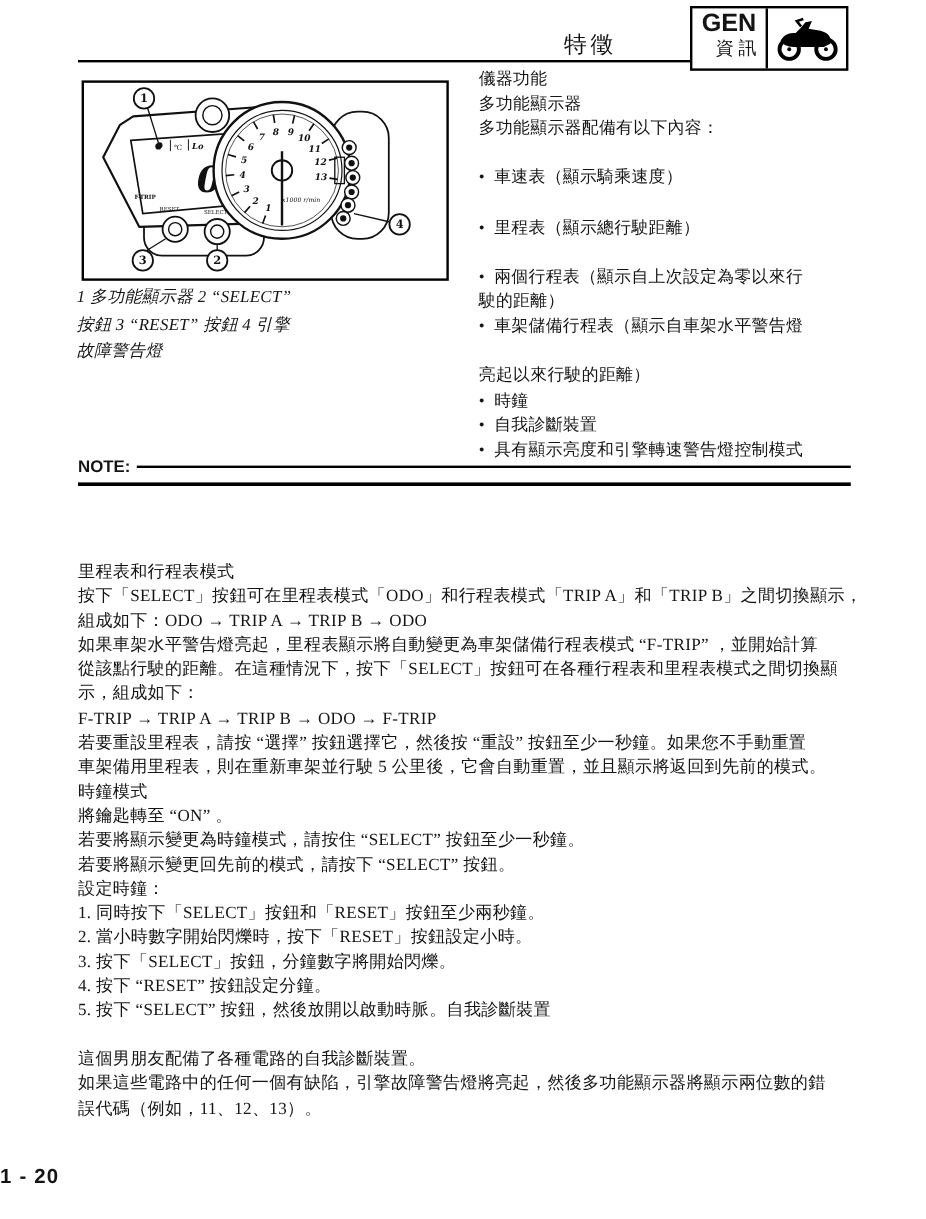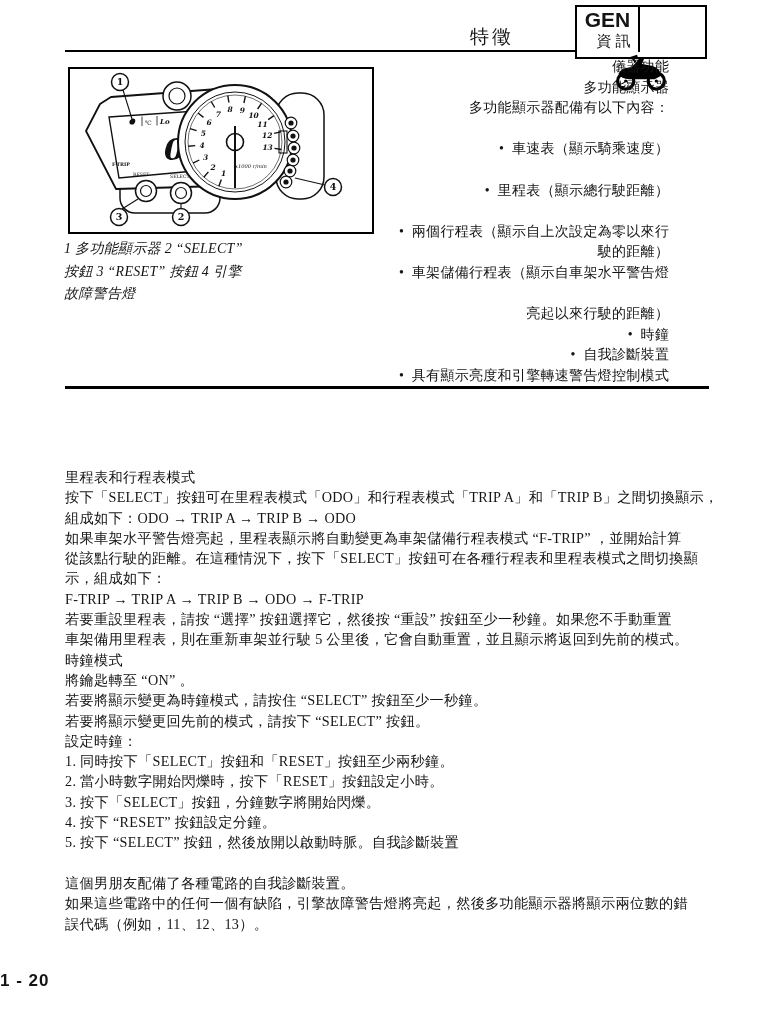--- a/index.html
+++ b/index.html
@@ -3,30 +3,30 @@
 <meta charset="utf-8">
 <style>
   html,body{margin:0;padding:0;background:#fff;}
   body{width:772px;height:1016px;position:relative;overflow:hidden;
        font-family:"Liberation Serif","DejaVu Serif",serif;color:#141414;}
   .abs{position:absolute;}
   .pre{white-space:pre;}
   
   .page-title{top:24px;left:430px;width:84px;text-align:right;font-size:19px;letter-spacing:3px;}
   .header-rule{top:50px;left:65px;width:510px;border-top:2px solid #000;}
-  .section-tab{top:5px;left:575px;width:128px;height:50px;border:2.5px solid #000;display:flex;background:#fff;flex-direction:column;}
+  .section-tab{top:5px;left:575px;width:128px;height:50px;border:2.5px solid #000;display:flex;background:#fff;}
   .tab-cell-text{width:61px;border-right:2.5px solid #000;text-align:center;padding-top:1px;}
   .tab-gen{font-family:"Liberation Sans","DejaVu Sans",sans-serif;font-weight:bold;font-size:21px;line-height:23px;}
   .tab-info{font-size:15px;letter-spacing:4px;line-height:21px;padding-left:16px;}
   .tab-cell-icon{flex:1;display:flex;align-items:center;justify-content:center;}
   
   .figure-box{top:67px;left:68px;width:302px;height:163px;border:2px solid #000;background:#fff;}
   .figure-caption{top:238px;left:64px;font-size:14px;line-height:22.5px;letter-spacing:0.3px;font-style:italic;}
   
-  .right-col{top:57px;left:399px;font-size:14px;line-height:20.6px;letter-spacing:0.3px;text-align:right;}
+  .right-col{top:57px;left:399px;font-size:14px;line-height:20.6px;letter-spacing:0.3px;}
   
   .note-block{top:380px;left:65px;width:644px;}
   .note-head{display:flex;align-items:flex-start;}
   .note-label{font-family:"Liberation Sans","DejaVu Sans",sans-serif;font-weight:bold;font-size:14px;}
   .note-rule{flex:1;border-top:2.2px solid #000;margin-left:5px;margin-top:8px;}
   .note-lines{font-size:13.8px;line-height:19.5px;margin-top:2px;letter-spacing:0.2px;}
   .note-bottom-rule{border-top:3px solid #000;margin-top:6px;}
   
   .body-text{top:467px;left:65px;font-size:14.2px;line-height:20.3px;letter-spacing:0.3px;}
   
@@ -179,20 +179,24 @@
 •  兩個行程表（顯示自上次設定為零以來行
 駛的距離）
 •  車架儲備行程表（顯示自車架水平警告燈
 
 亮起以來行駛的距離）
 •  時鐘
 •  自我診斷裝置
 •  具有顯示亮度和引擎轉速警告燈控制模式</div>
 
 <div class="abs note-block">
+  <div class="note-head">
+    <span class="note-label">NOTE:</span>
+    <span class="note-rule"></span>
+  </div>
   <div class="note-bottom-rule"></div>
 </div>
 
 <div class="abs body-text pre">里程表和行程表模式
 按下「SELECT」按鈕可在里程表模式「ODO」和行程表模式「TRIP A」和「TRIP B」之間切換顯示，
 組成如下：ODO → TRIP A → TRIP B → ODO
 如果車架水平警告燈亮起，里程表顯示將自動變更為車架儲備行程表模式 “F-TRIP” ，並開始計算
 從該點行駛的距離。在這種情況下，按下「SELECT」按鈕可在各種行程表和里程表模式之間切換顯
 示，組成如下：
 F-TRIP → TRIP A → TRIP B → ODO → F-TRIP

